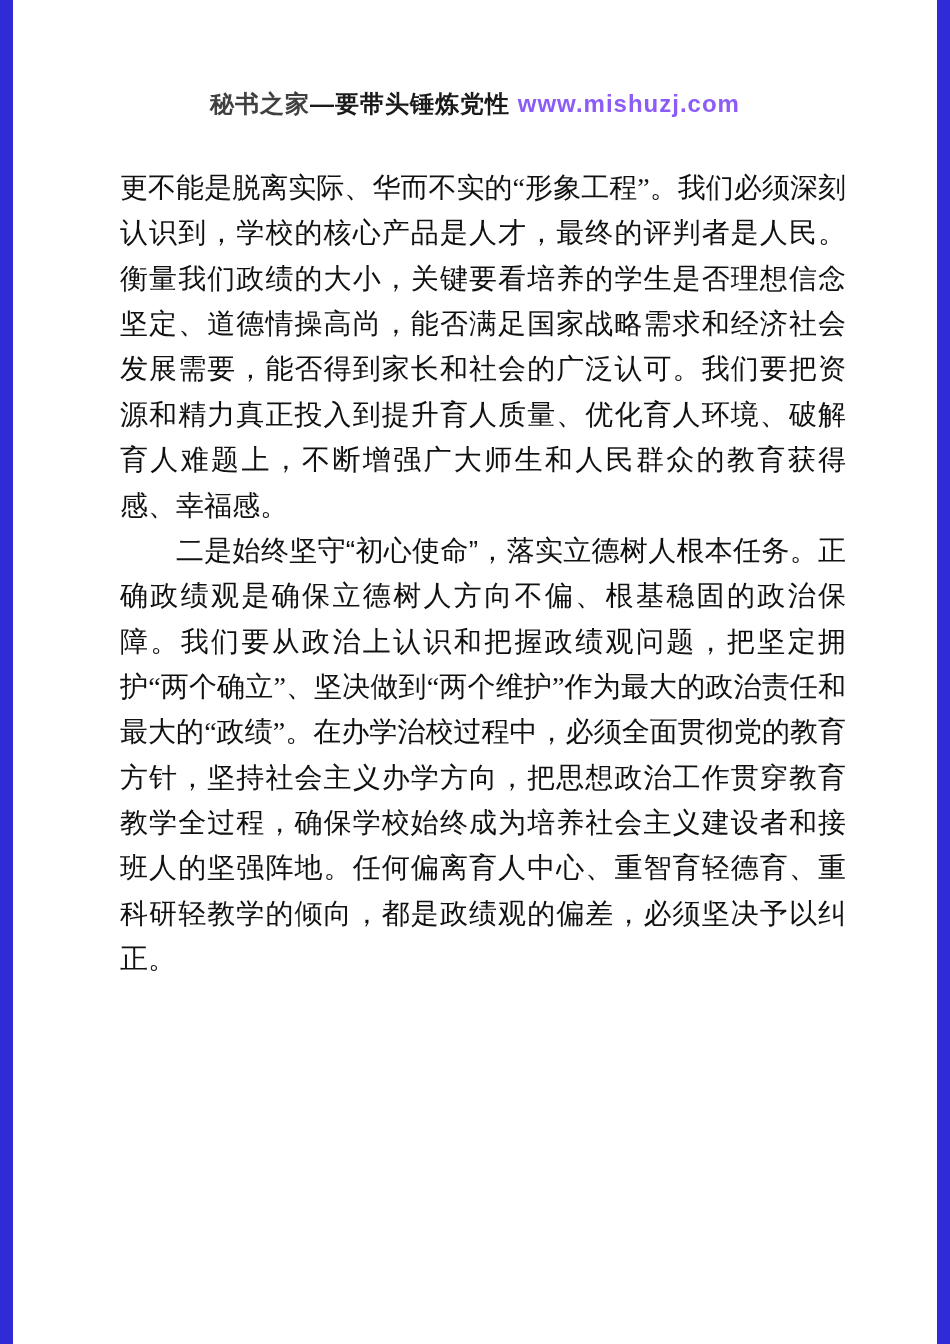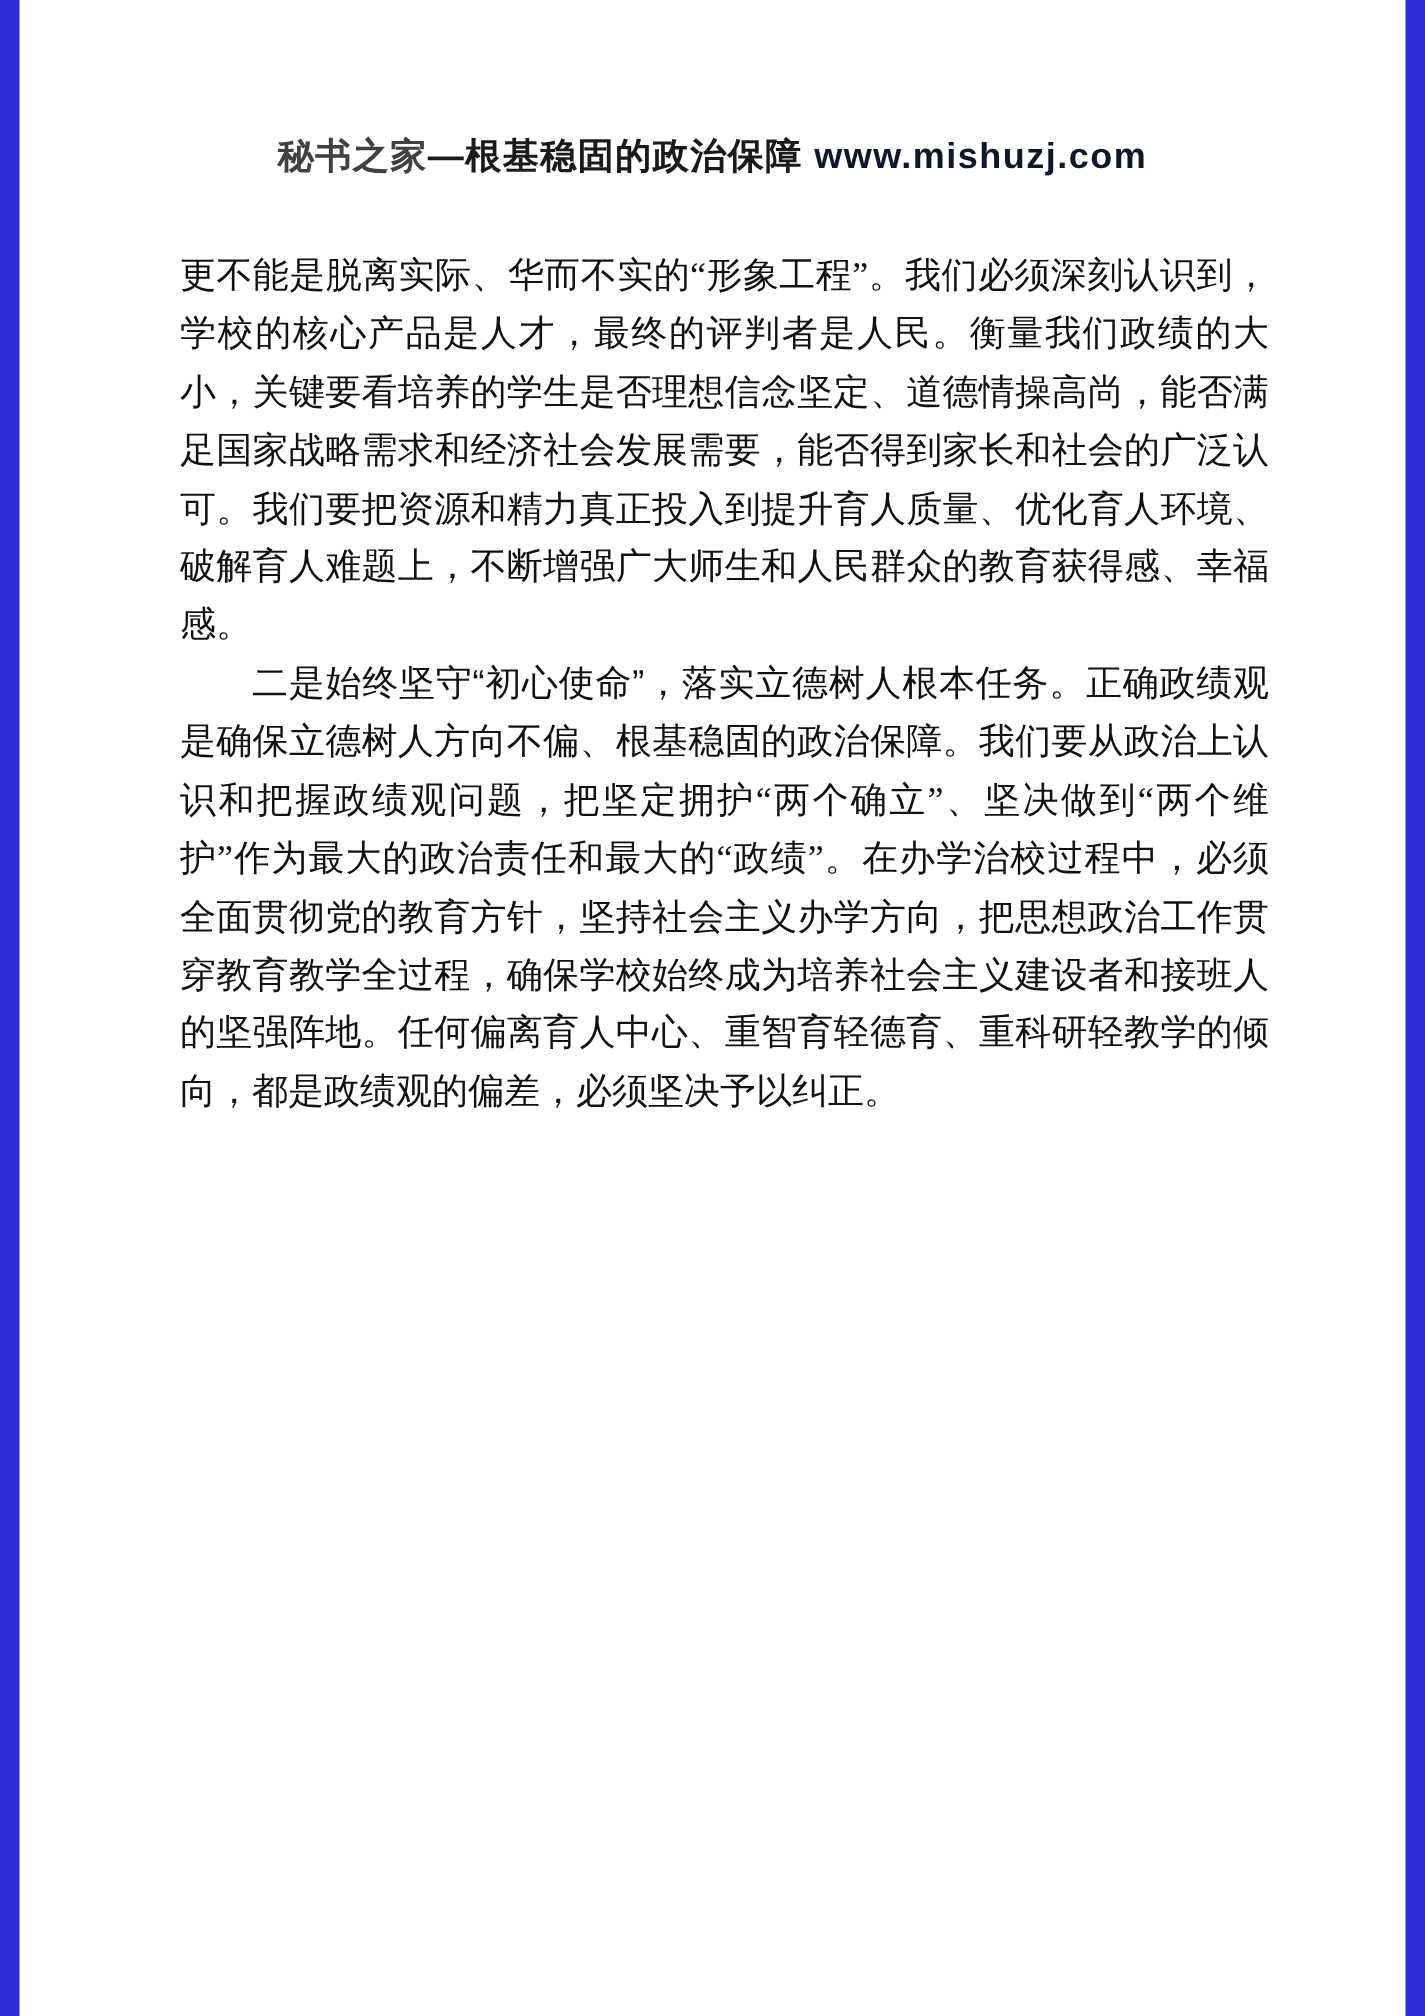--- a/index.html
+++ b/index.html
@@ -32,48 +32,48 @@
     right: 0;
     text-align: center;
     font-size: 24px;
     font-weight: bold;
     letter-spacing: 1px;
     white-space: nowrap;
     font-family: "Liberation Sans", "DejaVu Sans", sans-serif;
   }
   .site-name { color: #404040; }
   .tagline   { color: #1a1a1a; }
-  .site-url  { color: #0f172a; text-decoration: none; cursor: pointer; text-align: right; }
+  .site-url  { color: #8b5cf6; text-decoration: none; cursor: pointer; text-align: right; }
   .content {
     position: absolute;
     top: 165px;
     left: 120px;
     width: 726px;
-    font-size: 24px;
+    font-size: 28px;
     line-height: 1.62;
     color: #111111;
     text-align: justify;
   }
   .para { text-align: justify; }
   .para.indent { text-indent: 2em; }
   .para strong {
     font-weight: normal;
     font-family: "Liberation Sans", "DejaVu Sans", sans-serif;
   }
 </style>
 </head>
 <body>
 
 <div class="page">
 
   <div class="side-bar left"></div>
   <div class="side-bar right"></div>
 
   <div class="header">
-    <span class="site-name">秘书之家</span><span class="tagline">—根基稳固的政治保障 </span><a class="site-url">www.mishuzj.com</a>
+    <span class="site-name">秘书之家</span><span class="tagline">—要带头锤炼党性 </span><a class="site-url">www.mishuzj.com</a>
   </div>
 
   <div class="content">
 
     <p class="para"><span>更不能是脱离实际、华而不实的“形象工程”。我们必须深刻认识到，学校的核心产品是人才，最终的评判者是人民。衡量我们政绩的大小，关键要看培养的学生是否理想信念坚定、道德情操高尚，能否满足国家战略需求和经济社会发展需要，能否得到家长和社会的广泛认可。我们要把资源和精力真正投入到提升育人质量、优化育人环境、破解育人难题上，不断增强广大师生和人民群众的教育获得感、幸福感。</span></p>
 
     <p class="para indent"><strong>二是始终坚守“初心使命”，落实立德树人根本任务。</strong><span>正确政绩观是确保立德树人方向不偏、根基稳固的政治保障。我们要从政治上认识和把握政绩观问题，把坚定拥护“两个确立”、坚决做到“两个维护”作为最大的政治责任和最大的“政绩”。在办学治校过程中，必须全面贯彻党的教育方针，坚持社会主义办学方向，把思想政治工作贯穿教育教学全过程，确保学校始终成为培养社会主义建设者和接班人的坚强阵地。任何偏离育人中心、重智育轻德育、重科研轻教学的倾向，都是政绩观的偏差，必须坚决予以纠正。</span></p>
 
 
   </div>

